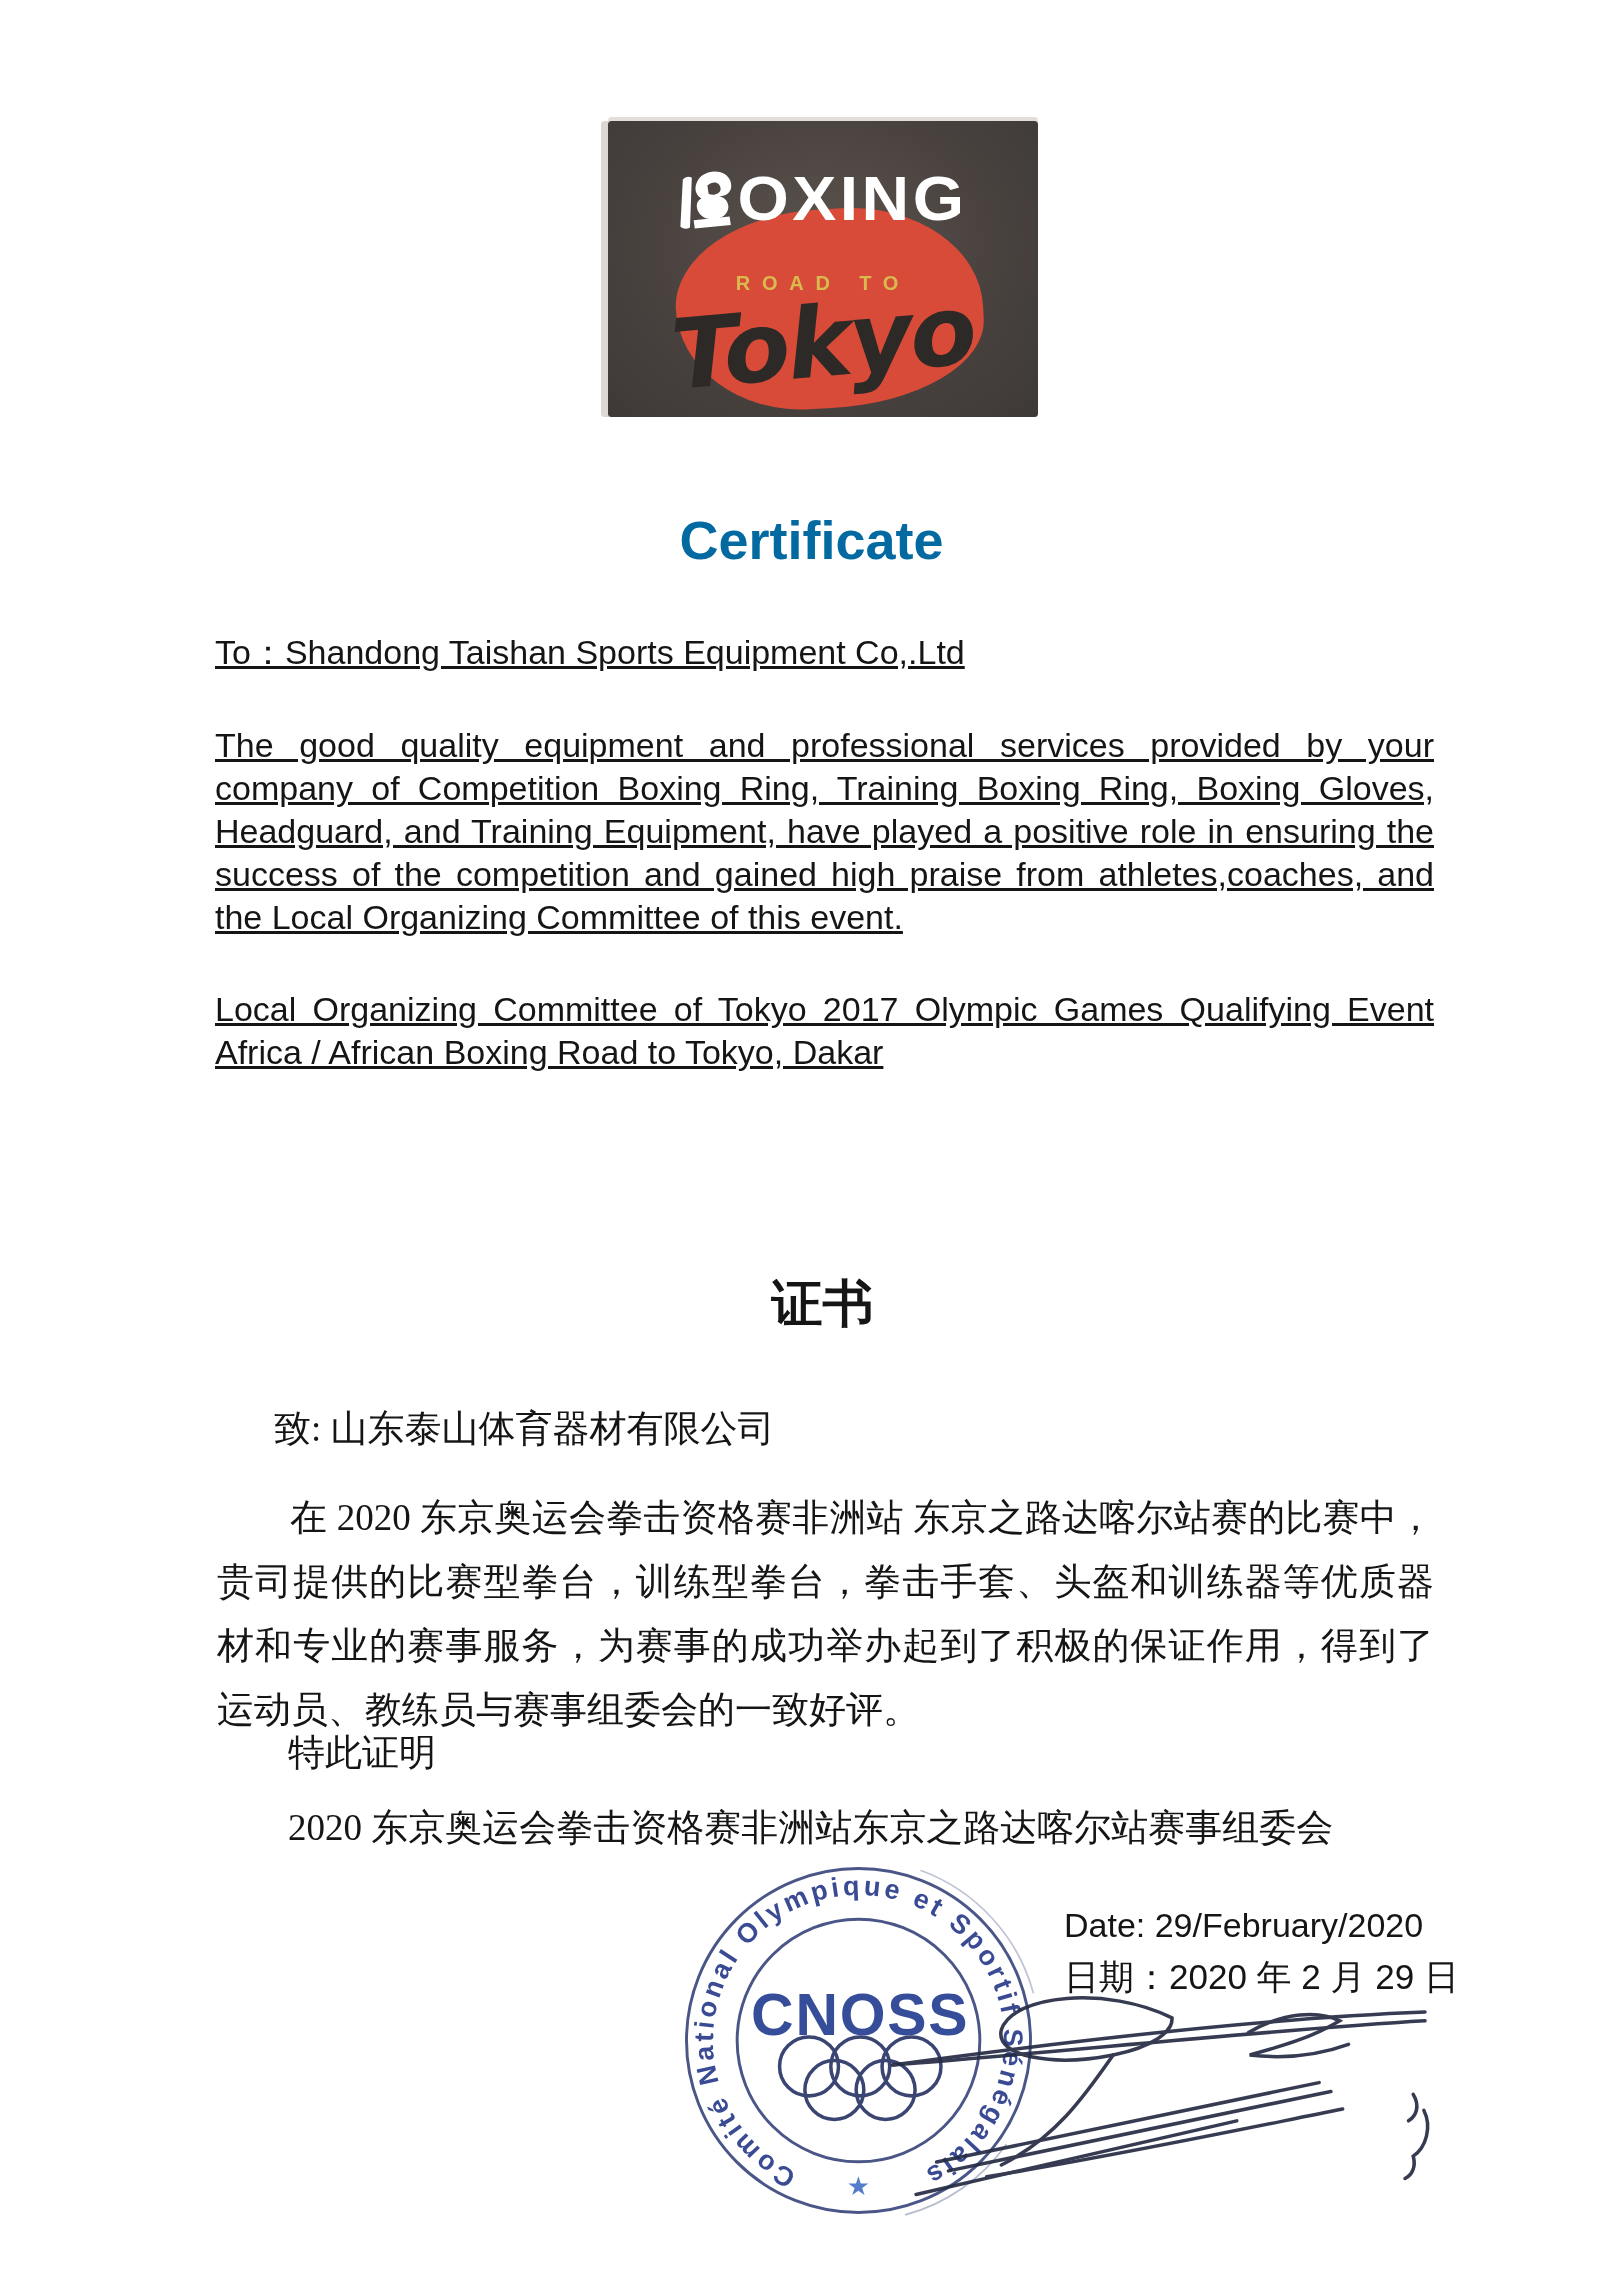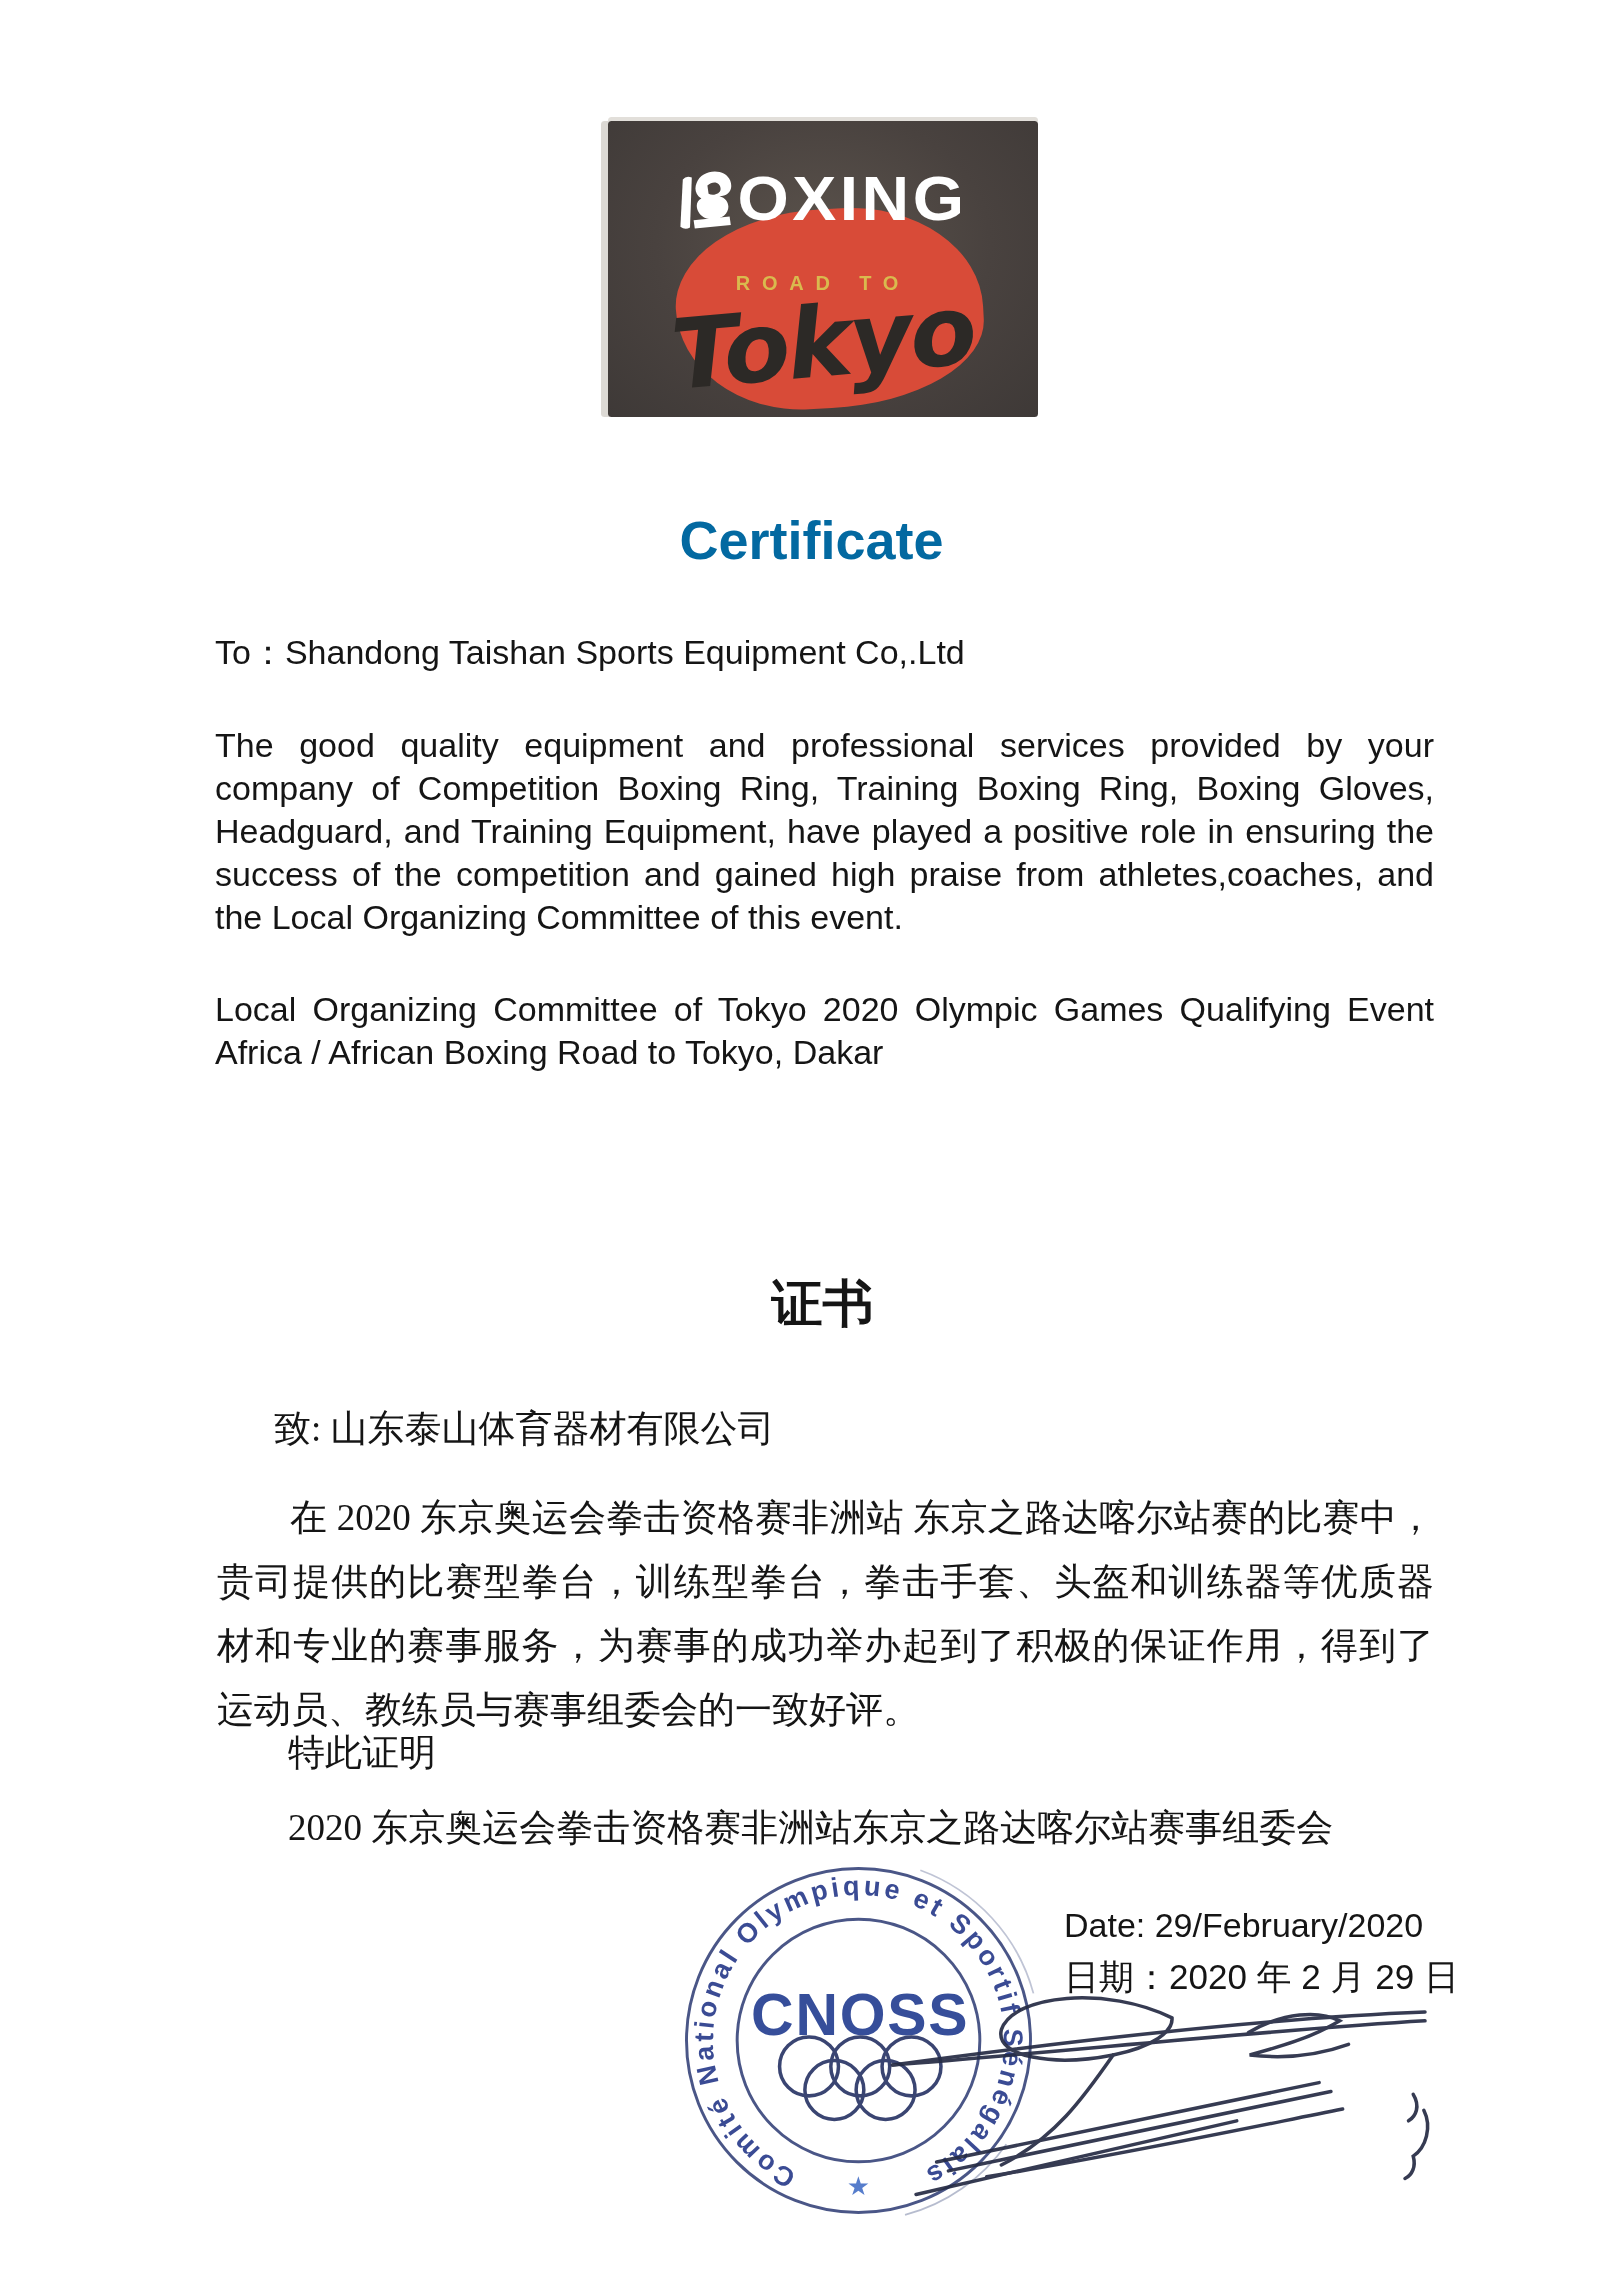--- a/index.html
+++ b/index.html
@@ -25,21 +25,21 @@
 
   
   .title{position:absolute;left:0;top:512px;width:100%;text-align:center;
         font-weight:700;font-size:54px;line-height:57px;color:#0369a1;}
   .zh-title{position:absolute;left:11px;top:1278px;width:100%;text-align:center;
         font-family:"Liberation Serif","DejaVu Serif",serif;font-weight:700;font-size:51px;line-height:53px;}
 
   
   .en-block{position:absolute;left:215px;top:631px;width:1219px;
         font-size:34px;line-height:43px;text-align:justify;}
-  .en-block p{margin:0;}
+  .en-block p{margin:0;text-decoration:underline;}
   .en-block .to-line{text-align:left;margin-bottom:50px;}
   .en-block .p1{margin-bottom:52px;}
   .en-block .p2{margin-bottom:49px;}
 
   
   .zh{font-family:"Liberation Serif","DejaVu Serif",serif;}
   .zh-to{position:absolute;left:215px;top:1405px;width:1219px;font-size:37px;line-height:47px;text-indent:59px;}
   .zh-p1{position:absolute;left:217px;top:1486px;width:1217px;font-size:37px;line-height:64px;
         text-align:justify;text-indent:73px;}
   .zh-hereby{position:absolute;left:215px;top:1729px;width:1219px;font-size:37px;line-height:47px;text-indent:73px;}
@@ -72,21 +72,21 @@
     </div>
     <div class="logo-roadto">ROAD TO</div>
     <div class="logo-tokyo">Tokyo</div>
   </div>
 
   <div class="title">Certificate</div>
 
   <div class="en-block">
     <p class="to-line">To：Shandong Taishan Sports Equipment Co,.Ltd</p>
     <p class="p2">The good quality equipment and professional services provided by your company of Competition Boxing Ring, Training Boxing Ring, Boxing Gloves, Headguard, and Training Equipment, have played a positive role in ensuring the success of the competition and gained high praise from athletes,coaches, and the Local Organizing Committee of this event.</p>
-    <p class="p3">Local Organizing Committee of Tokyo 2020 Olympic Games Qualifying Event Africa / African Boxing Road to Tokyo, Dakar</p>
+    <p class="p3">Local Organizing Committee of Tokyo 2017 Olympic Games Qualifying Event Africa / African Boxing Road to Tokyo, Dakar</p>
   </div>
 
   <div class="zh-title zh">证书</div>
   <div class="zh-to zh">致: 山东泰山体育器材有限公司</div>
   <div class="zh-p1 zh">在 2020 东京奥运会拳击资格赛非洲站 东京之路达喀尔站赛的比赛中，贵司提供的比赛型拳台，训练型拳台，拳击手套、头盔和训练器等优质器材和专业的赛事服务，为赛事的成功举办起到了积极的保证作用，得到了运动员、教练员与赛事组委会的一致好评。</div>
   <div class="zh-hereby zh">特此证明</div>
   <div class="zh-committee zh">2020 东京奥运会拳击资格赛非洲站东京之路达喀尔站赛事组委会</div>
 
   <div class="date-block">
     <div class="date-en">Date: 29/February/2020</div>

